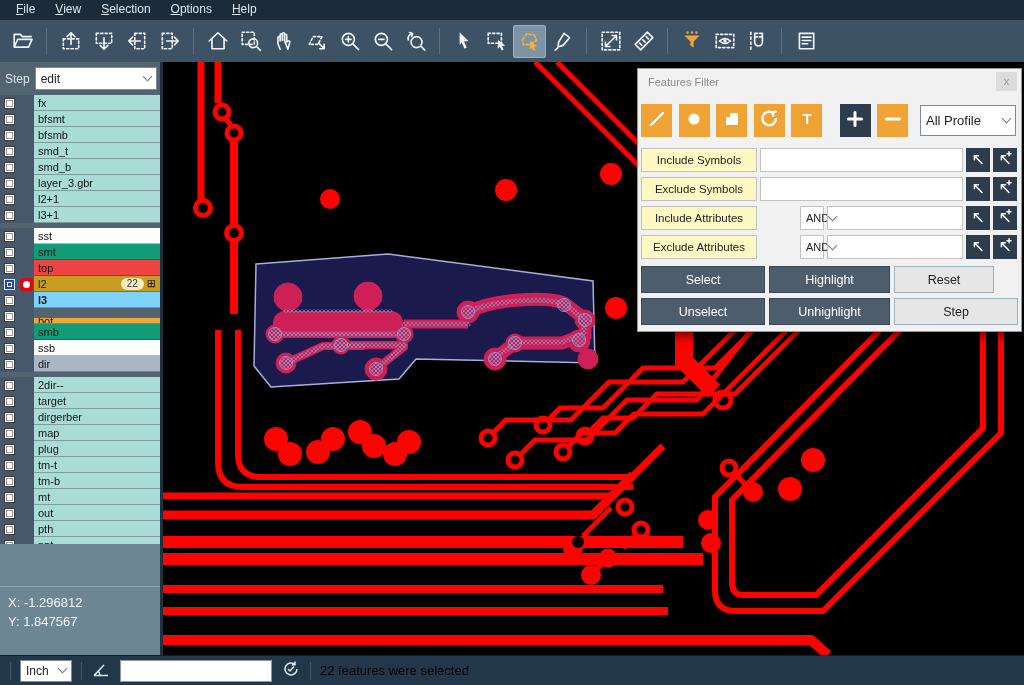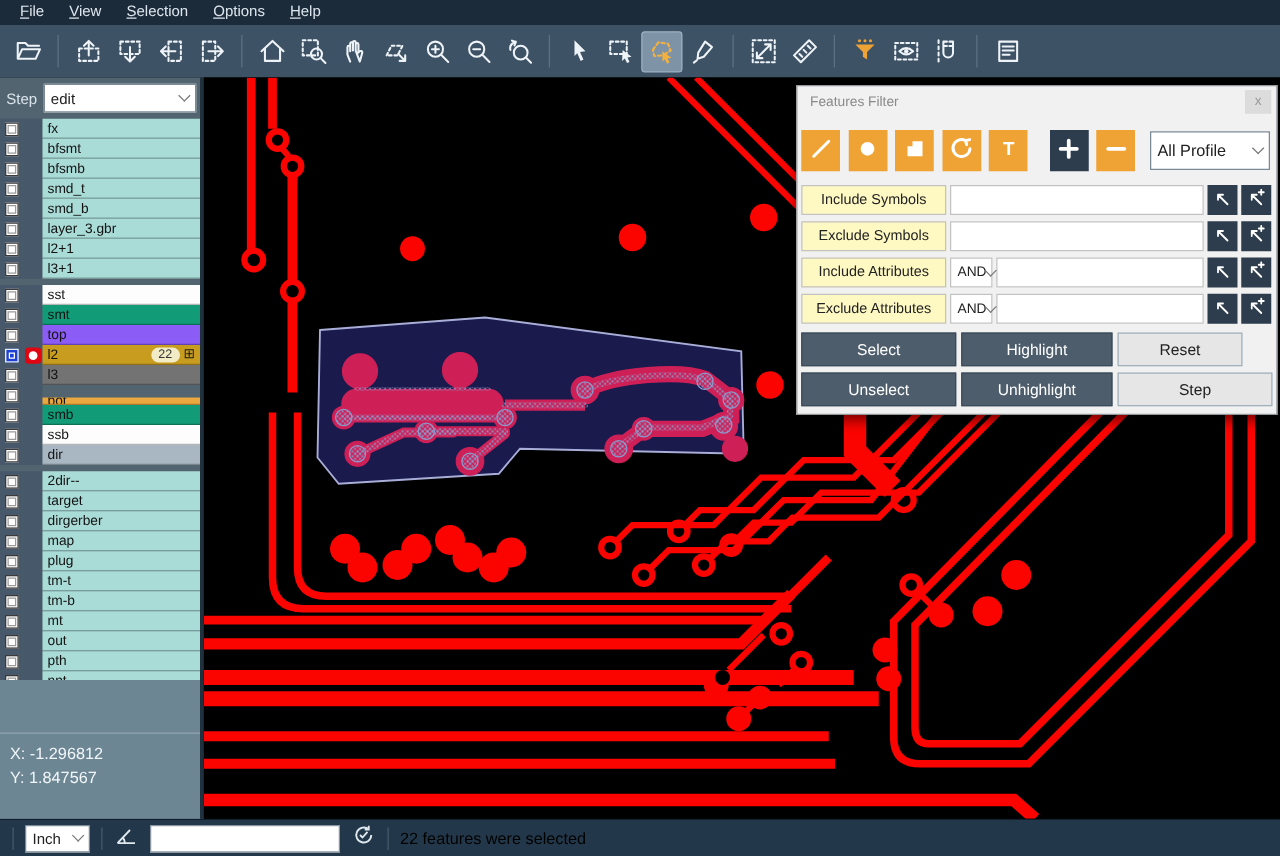--- a/index.html
+++ b/index.html
@@ -65,21 +65,21 @@
   .dlg-close { position:absolute; top:3px; right:4px; width:21px; height:19px; background:#dcdcdc;
                color:#9a9a9a; font-size:11px; text-align:center; line-height:19px; }
   .tools-row { position:absolute; top:35px; left:3px; display:flex; }
   .fbtn { width:31px; height:33px; background:#f0a335; display:flex; align-items:center;
           justify-content:center; margin-right:6.5px; }
   .fbtn.dark { background:#2e3d4d; margin-left:11px; }
   .profile-select { position:absolute; top:36px; right:5px; width:96px; height:31px; font-size:13px; }
   .frow { position:absolute; left:3px; right:4px; height:24px; display:flex; gap:3px; }
   .frow-label { width:116px; background:#fef9c3; border:1px solid #c2c2c2; display:flex; flex:none;
                 align-items:center; justify-content:center; font-size:11.5px; color:#222;text-align:center; }
-  .and-select { width:34px; height:100%; flex:none; font-size:11px; border-color:#c2c2c2; }
+  .and-select { width:24px; height:100%; flex:none; font-size:11px; border-color:#c2c2c2;margin-left:40px; }
   .frow-input { flex:1; border:1px solid #c2c2c2; background:#fff; height:100%; min-width:0;
                 font-family:"Liberation Sans",sans-serif; font-size:12px; padding:0 4px; }
   .arrow-btn { width:24px; height:100%; flex:none; background:#2e3d4d; display:flex;
                align-items:center; justify-content:center; }
   .abtn { position:absolute; height:27px; display:flex; align-items:center; justify-content:center;
           font-size:12.5px; cursor:default; }
   .abtn.darkb { background:#4d5d6c; color:#fff; border:1px solid #3a4a58; }
   .abtn.lightb { background:#e6e6e6; color:#222; border:1px solid #9fb0bd; }
 
   
@@ -389,21 +389,21 @@
               <div class="dotcell"></div>
               <div class="lab" style="background: rgb(18, 155, 119);">
                 <span>smt</span>
               </div>
             </div>
             <div class="layer-row">
               <div class="cbcell">
                 <div class="cb"></div>
               </div>
               <div class="dotcell"></div>
-              <div class="lab" style="background: #8b5cf6;">
+              <div class="lab" style="background: #ef4444;">
                 <span>top</span>
               </div>
             </div>
             <div class="layer-row">
               <div class="cbcell">
                 <div class="cb on"></div>
               </div>
               <div class="dotcell">
                 <div class="workdot"></div>
               </div>
@@ -411,21 +411,21 @@
                 <span>l2</span>
                 <span class="badge">22</span>
                 <span class="gridico">⊞</span>
               </div>
             </div>
             <div class="layer-row">
               <div class="cbcell">
                 <div class="cb"></div>
               </div>
               <div class="dotcell"></div>
-              <div class="lab" style="background: #737373;">
+              <div class="lab" style="background: #7dd3fc; font-weight: bold;">
                 <span>l3</span>
               </div>
             </div>
             <div class="layer-row">
               <div class="cbcell">
                 <div class="cb"></div>
               </div>
               <div class="dotcell"></div>
               <div class="lab" style="background: rgb(234, 168, 62); margin-top: 10px;">
                 <span>bot</span>

